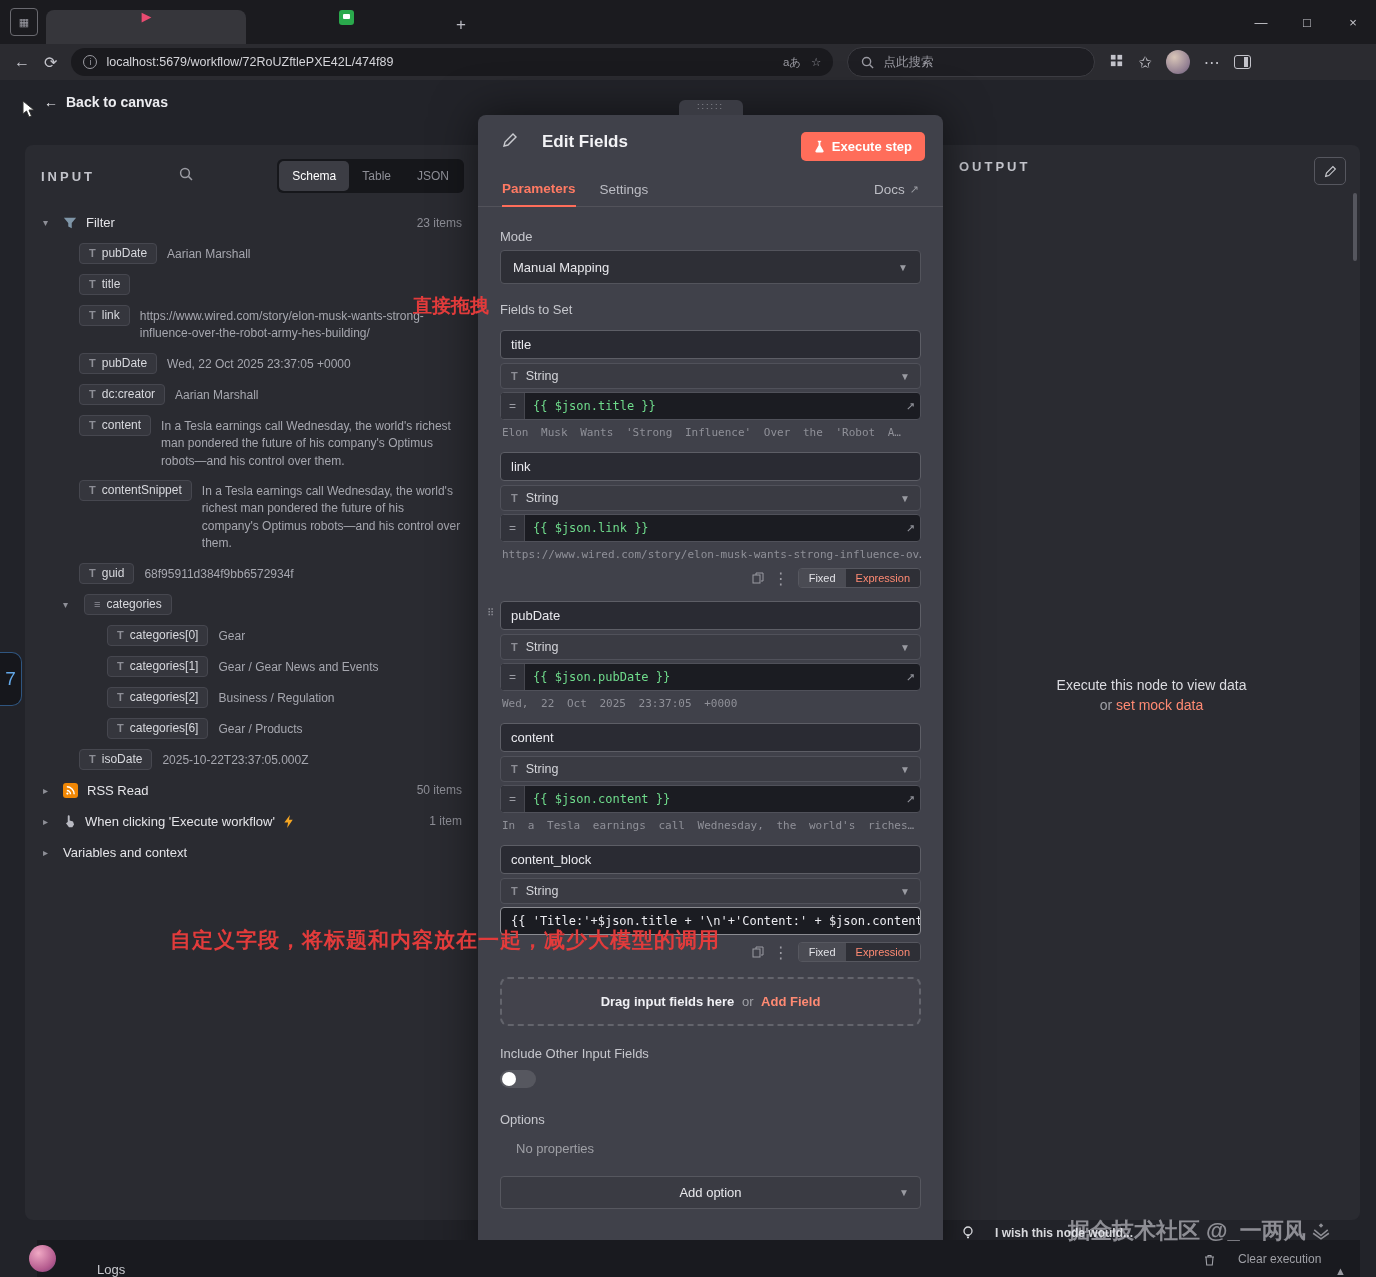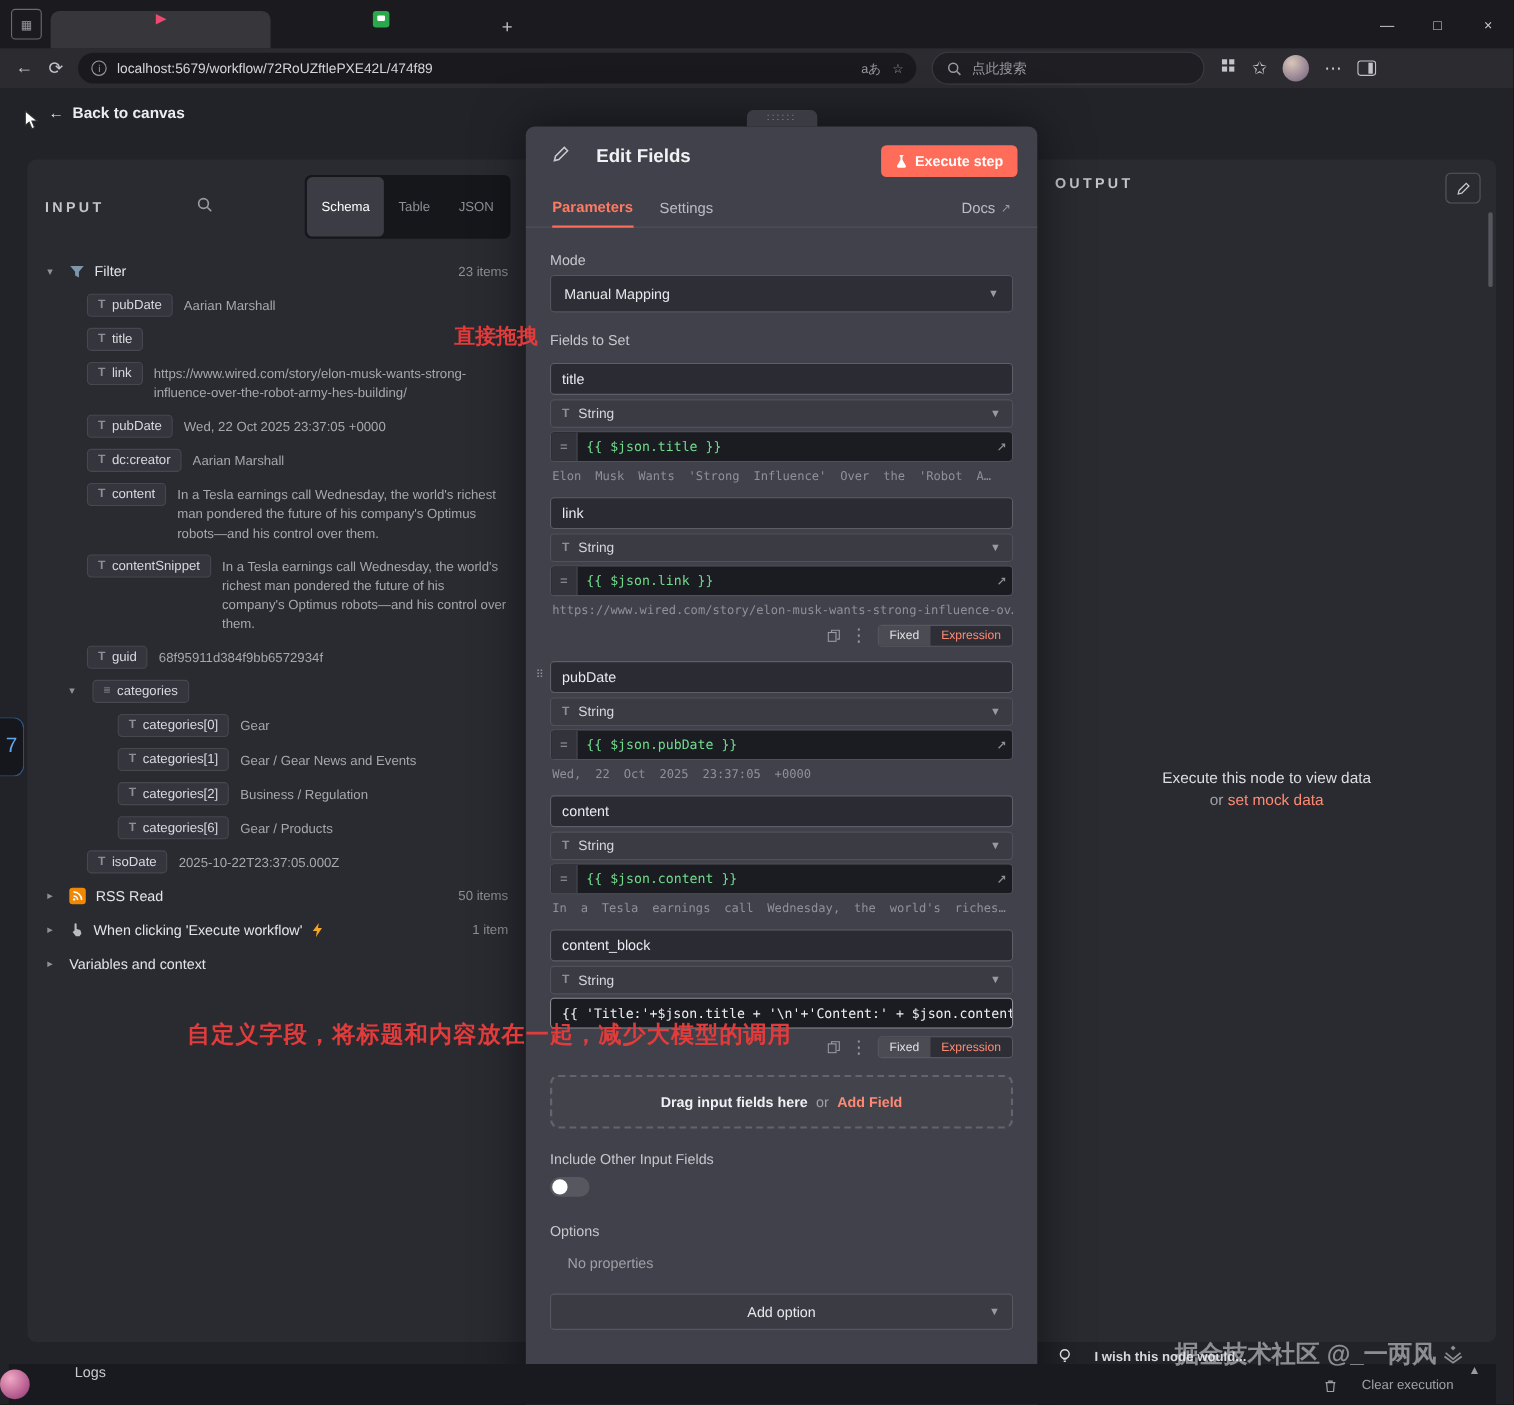--- a/index.html
+++ b/index.html
@@ -44,21 +44,21 @@
   .back-row{ position:absolute; left:44px; top:94px; font-size:14px; font-weight:600; color:#ececf0;
     display:flex; gap:8px; align-items:center; }
   .cursor-svg{ position:absolute; left:22px; top:100px; }
 
   .panel{ background:#2a2b31; }
   .input-panel{ position:absolute; left:25px; top:145px; width:453px; bottom:57px; border-radius:8px 0 0 8px; overflow:hidden; }
   .output-panel{ position:absolute; left:943px; top:145px; width:417px; bottom:57px; border-radius:0 8px 8px 0; }
   .panel-head{ display:flex; align-items:center; gap:12px; padding:14px 14px 10px 16px; }
   .panel-title{ font-size:13px; font-weight:700; letter-spacing:3px; color:#c3c4cb; }
   .seg-group{ margin-left:auto; background:#16171b; border-radius:6px; padding:2px; display:flex; font-size:12px; }
-  .seg{ padding:20px 13px; border-radius:5px; color:#8e8f97; }
+  .seg{ padding:8px 13px; border-radius:5px; color:#8e8f97; }
   .seg.active{ background:#3c3d44; color:#fff; }
 
   .tree{ padding:4px 14px 0 16px; font-size:13px; }
   .node-row{ display:flex; align-items:center; gap:9px; padding:8px 2px; color:#e4e4e8; }
   .chev{ color:#8e8f97; font-size:10px; width:11px; flex:0 0 auto; }
   .count{ margin-left:auto; color:#8d8e96; font-size:12px; white-space:nowrap; }
   .field-row{ display:flex; gap:10px; padding:5px 0 5px 38px; align-items:flex-start; }
   .field-row.child{ padding-left:66px; }
   .key-pill{ display:inline-flex; align-items:center; gap:6px; background:#35363d; border:1px solid #46474f;
     border-radius:4px; padding:2px 9px 3px; font-size:12px; color:#d8d9de; white-space:nowrap; flex:0 0 auto; }
@@ -116,29 +116,29 @@
   .toggle{ width:36px; height:18px; background:#56575f; border-radius:9px; position:relative; margin-top:9px; }
   .knob{ position:absolute; left:2px; top:2px; width:14px; height:14px; background:#fff; border-radius:50%; }
   .noprops{ margin:14px 0 0 16px; color:#9fa0a6; font-size:13px; }
   .add-option{ margin-top:20px; background:#3a3b43; border:1px solid #56575f; border-radius:4px;
     padding:8px 12px; text-align:center; color:#e8e8ec; font-size:13px; position:relative; }
   .add-option .chevR{ position:absolute; right:11px; top:10px; color:#9a9ba2; font-size:10px; }
 
   
   .edit-btn{ position:absolute; right:14px; top:12px; width:32px; height:28px; border:1px solid #56575f;
     border-radius:5px; display:grid; place-items:center; color:#c9cacf; }
-  .out-msg{ position:absolute; left:0; right:0; top:554px; text-align:center; }
+  .out-msg{ position:absolute; left:0; right:0; top:532px; text-align:center; }
   .out-msg .l1{ color:#dcdce1; font-size:14px; }
   .out-msg .l2{ margin-top:4px; font-size:14px; color:#9fa0a6; }
   .out-msg .mock{ color:#ff8a73; }
   .out-scroll{ position:absolute; right:3px; top:48px; width:4px; height:68px; background:#55565e; border-radius:2px; }
 
   
-  .bottom-strip{ position:absolute; left:8px; right:16px; bottom:0; height:37px; background:#191a1f;
-    display:flex; align-items:flex-start; }
+  .bottom-strip{ position:absolute; left:37px; right:16px; bottom:0; height:37px; background:#191a1f;
+    display:flex; align-items:flex-end; }
   .logs-avatar{ position:absolute; left:-8px; top:5px; width:27px; height:27px; border-radius:50%;
     background:radial-gradient(circle at 35% 30%, #f0a9c4, #b45a8e 65%, #6d3a74); }
   .logs-label{ margin-left:60px; color:#c9cacf; font-size:13px; }
   .strip-chev{ margin-left:auto; margin-right:14px; color:#9a9ba2; font-size:11px; }
   .wish{ position:absolute; left:962px; top:1226px; display:flex; gap:21px; align-items:center;
     color:#d8d9dd; font-size:12px; font-weight:600; z-index:6; }
   .watermark{ position:absolute; left:1068px; top:1216px; font-size:22px; font-weight:700;
     color:rgba(230,230,236,.55); z-index:7; display:flex; gap:6px; align-items:center; white-space:nowrap; }
   .clear-exec{ position:absolute; left:1204px; top:1252px; display:flex; gap:23px; align-items:flex-end;
     color:#9fa0a6; font-size:12px; z-index:8; }

